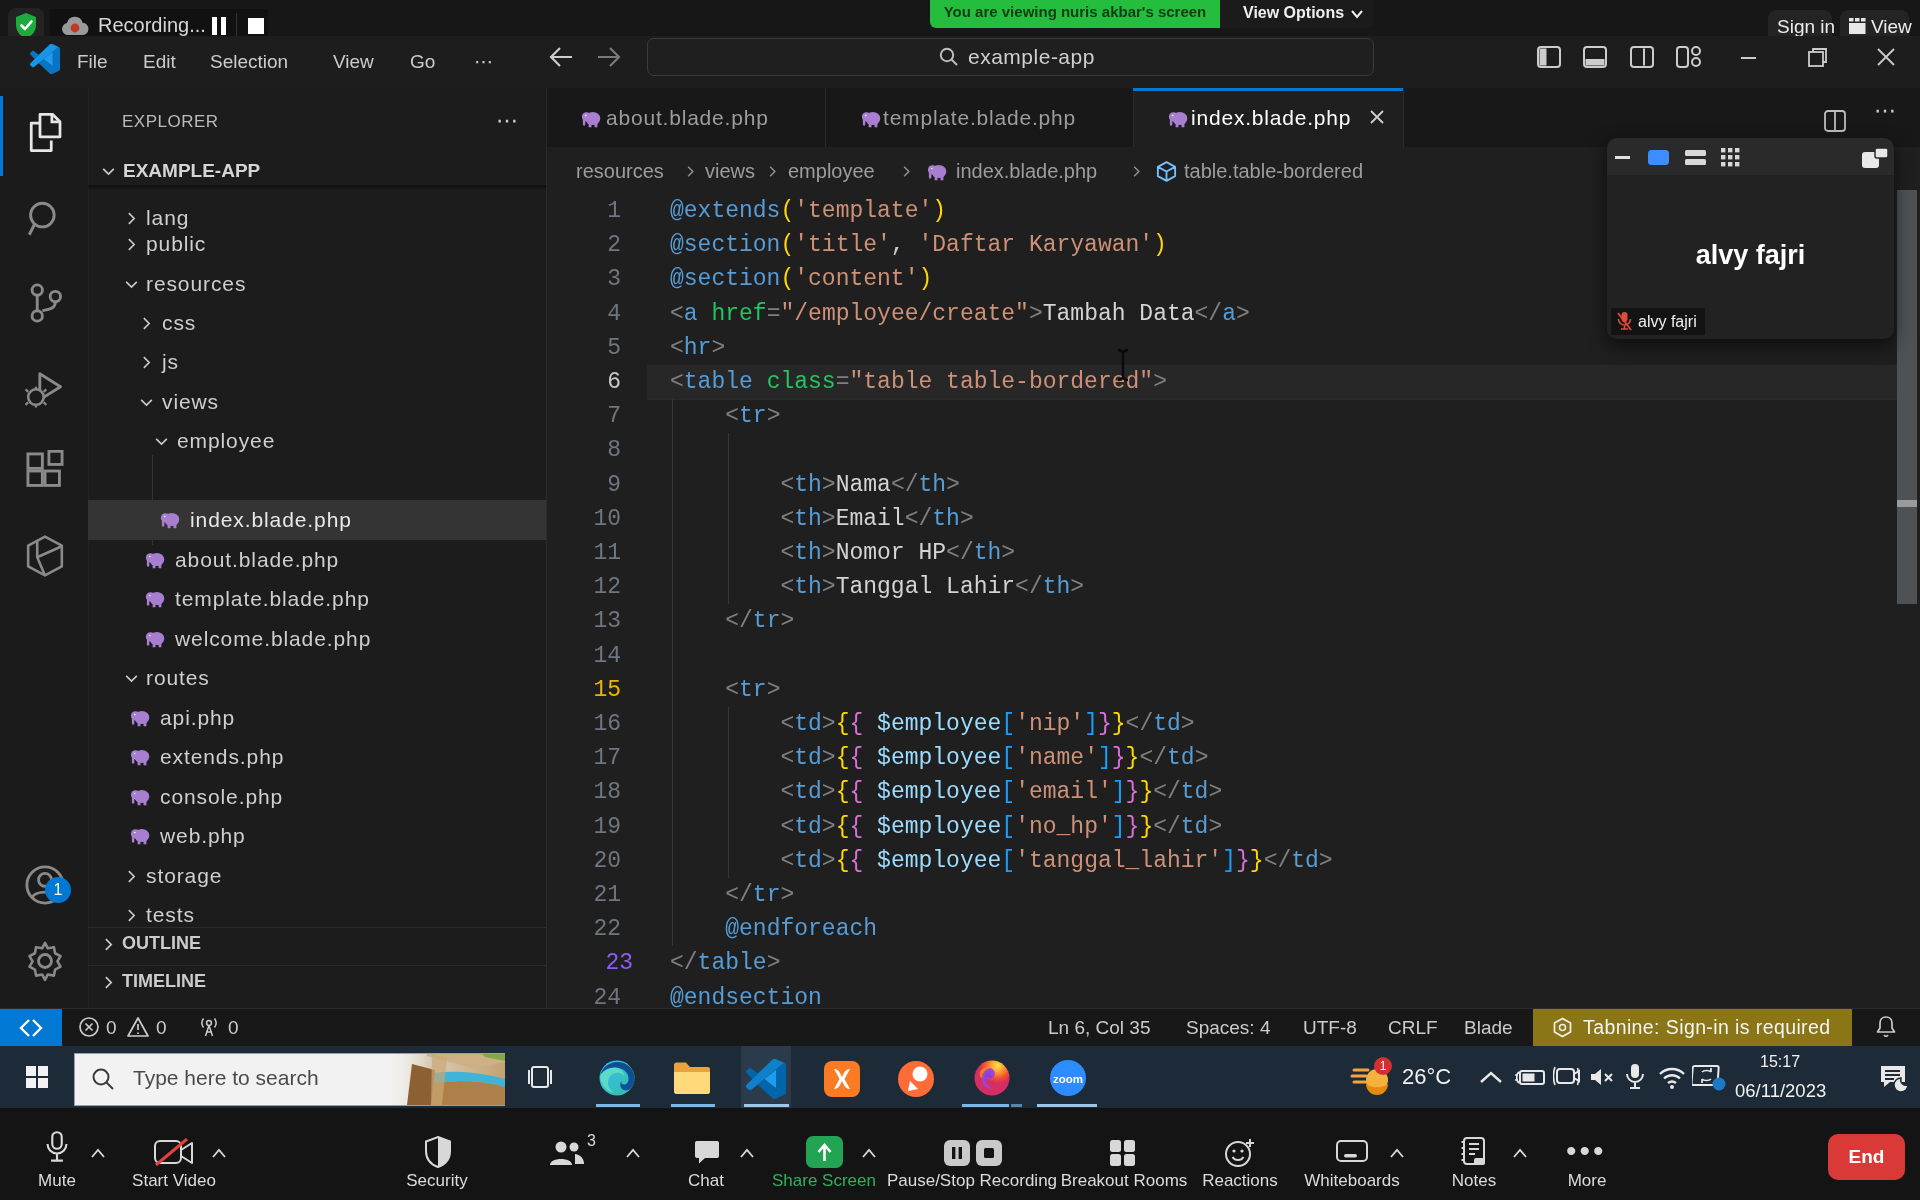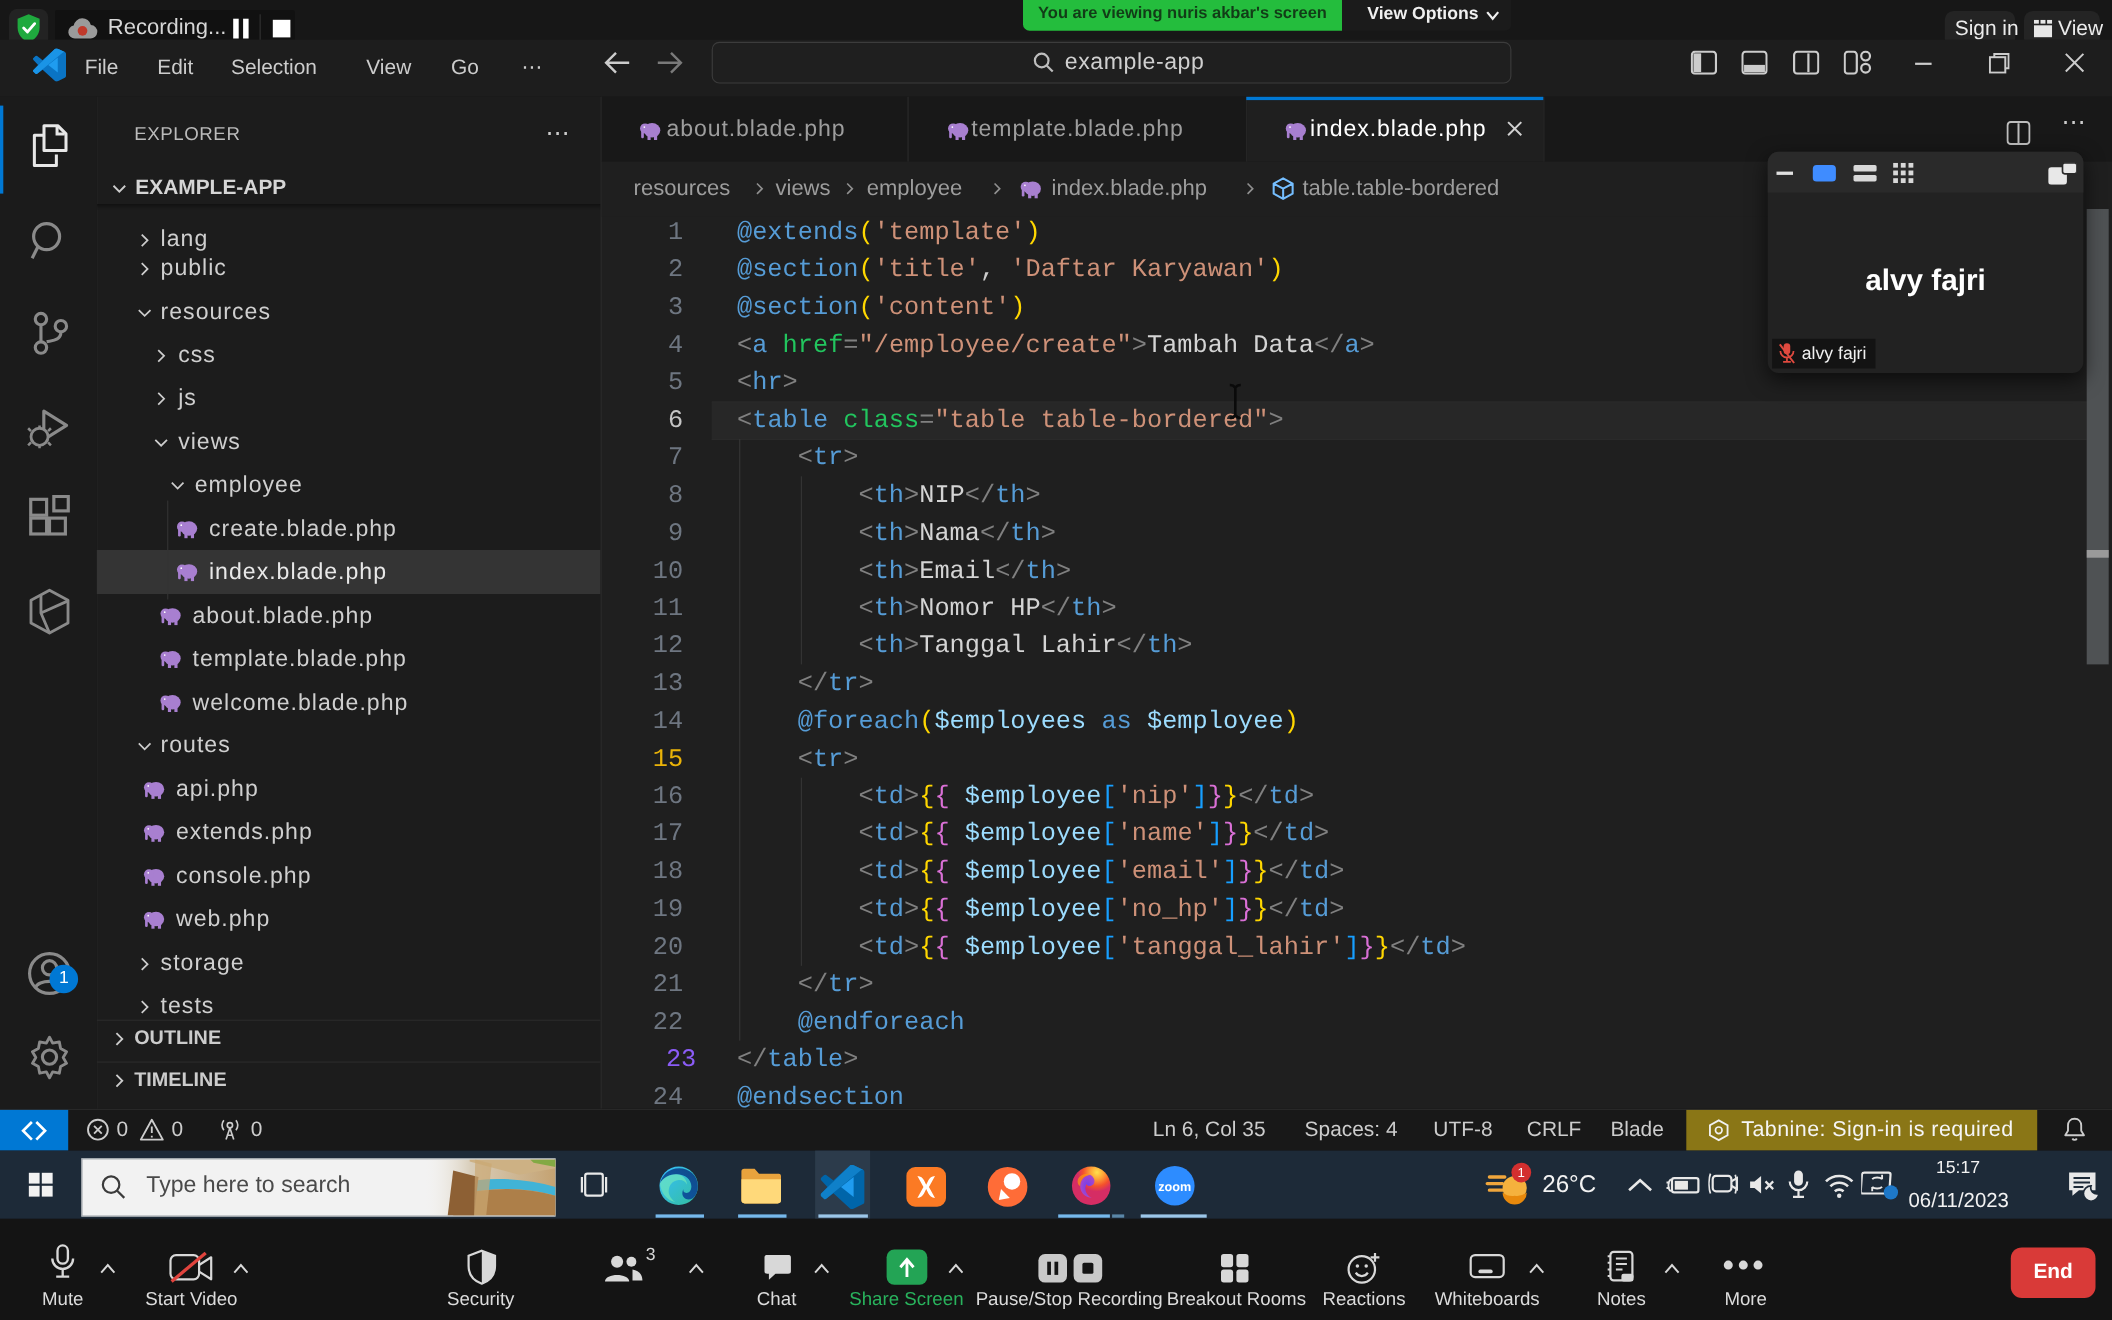--- a/index.html
+++ b/index.html
@@ -231,33 +231,20 @@
         <path d="M3 5.5 L8 10.5 L13 5.5" stroke="#cccccc" stroke-width="1.5" fill="none"></path>
       </svg>
 <span class="tlabel" style="left:74px">views</span>
     </div>
 <div class="trow" style="left:88px;top:421px;">
 <svg class="chev" style="left:65px" width="17" height="17" viewBox="0 0 16 16">
         <path d="M3 5.5 L8 10.5 L13 5.5" stroke="#cccccc" stroke-width="1.5" fill="none"></path>
       </svg>
 <span class="tlabel" style="left:89px">employee</span>
     </div>
-<div class="trow" style="left:88px;top:461px;">
-<svg class="fico" style="left:70px" width="23" height="23" viewBox="0 0 16 16">
-        <g fill="#a87fd0">
-          <ellipse cx="9.6" cy="8" rx="5.2" ry="4.6"></ellipse>
-          <circle cx="5.2" cy="6.8" r="3.2"></circle>
-          <rect x="2.7" y="7" width="1.7" height="6" rx="0.8"></rect>
-          <rect x="6.7" y="10.5" width="2" height="3.6"></rect>
-          <rect x="10.8" y="10.5" width="2" height="3.6"></rect>
-        </g>
-        <circle cx="4.7" cy="5.9" r="0.55" fill="#fff"></circle>
-      </svg>
-<span class="tlabel" style="left:102px">create.blade.php</span>
-    </div>
 <div class="trow" style="left:88px;top:500px; background:#343434;">
 <svg class="fico" style="left:70px" width="23" height="23" viewBox="0 0 16 16">
         <g fill="#a87fd0">
           <ellipse cx="9.6" cy="8" rx="5.2" ry="4.6"></ellipse>
           <circle cx="5.2" cy="6.8" r="3.2"></circle>
           <rect x="2.7" y="7" width="1.7" height="6" rx="0.8"></rect>
           <rect x="6.7" y="10.5" width="2" height="3.6"></rect>
           <rect x="10.8" y="10.5" width="2" height="3.6"></rect>
         </g>
         <circle cx="4.7" cy="5.9" r="0.55" fill="#fff"></circle>
@@ -477,33 +464,31 @@
 <div class="cl" style="top:68.4px"><span class="t">@section</span><span class="b1">(</span><span class="s">'content'</span><span class="b1">)</span></div>
 <div class="ln" style="left:0;top:102.6px;color:#6e7681">4</div>
 <div class="cl" style="top:102.6px"><span class="p">&lt;</span><span class="t">a</span><span class="w"> </span><span class="a">href</span><span class="p">=</span><span class="s">"/employee/create"</span><span class="p">&gt;</span><span class="w">Tambah Data</span><span class="p">&lt;/</span><span class="t">a</span><span class="p">&gt;</span></div>
 <div class="ln" style="left:0;top:136.8px;color:#6e7681">5</div>
 <div class="cl" style="top:136.8px"><span class="p">&lt;</span><span class="t">hr</span><span class="p">&gt;</span></div>
 <div class="ln" style="left:0;top:171.0px;color:#c6c6c6">6</div>
 <div class="cl" style="top:171.0px"><span class="p">&lt;</span><span class="t">table</span><span class="w"> </span><span class="a">class</span><span class="p">=</span><span class="s">"table table-bordered"</span><span class="p">&gt;</span></div>
 <div class="ln" style="left:0;top:205.2px;color:#6e7681">7</div>
 <div class="cl" style="top:205.2px"><span class="w">    </span><span class="p">&lt;</span><span class="t">tr</span><span class="p">&gt;</span></div>
 <div class="ln" style="left:0;top:239.4px;color:#6e7681">8</div>
-<div class="cl" style="top:239.4px"><span class="w">        </span><span class="p">&lt;</span><span class="t">th</span><span class="p">&gt;</span><span class="w">NIP</span><span class="p">&lt;/</span><span class="t">th</span><span class="p">&gt;</span></div>
 <div class="ln" style="left:0;top:273.6px;color:#6e7681">9</div>
 <div class="cl" style="top:273.6px"><span class="w">        </span><span class="p">&lt;</span><span class="t">th</span><span class="p">&gt;</span><span class="w">Nama</span><span class="p">&lt;/</span><span class="t">th</span><span class="p">&gt;</span></div>
 <div class="ln" style="left:0;top:307.8px;color:#6e7681">10</div>
 <div class="cl" style="top:307.8px"><span class="w">        </span><span class="p">&lt;</span><span class="t">th</span><span class="p">&gt;</span><span class="w">Email</span><span class="p">&lt;/</span><span class="t">th</span><span class="p">&gt;</span></div>
 <div class="ln" style="left:0;top:342.0px;color:#6e7681">11</div>
 <div class="cl" style="top:342.0px"><span class="w">        </span><span class="p">&lt;</span><span class="t">th</span><span class="p">&gt;</span><span class="w">Nomor HP</span><span class="p">&lt;/</span><span class="t">th</span><span class="p">&gt;</span></div>
 <div class="ln" style="left:0;top:376.2px;color:#6e7681">12</div>
 <div class="cl" style="top:376.2px"><span class="w">        </span><span class="p">&lt;</span><span class="t">th</span><span class="p">&gt;</span><span class="w">Tanggal Lahir</span><span class="p">&lt;/</span><span class="t">th</span><span class="p">&gt;</span></div>
 <div class="ln" style="left:0;top:410.4px;color:#6e7681">13</div>
 <div class="cl" style="top:410.4px"><span class="w">    </span><span class="p">&lt;/</span><span class="t">tr</span><span class="p">&gt;</span></div>
 <div class="ln" style="left:0;top:444.6px;color:#6e7681">14</div>
-<div class="cl" style="top:444.6px"><span class="w">    </span><span class="t">@foreach</span><span class="b1">(</span><span class="v">$employees</span><span class="k"> as </span><span class="v">$employee</span><span class="b1">)</span></div>
 <div class="ln" style="left:0;top:478.8px;color:#eab308">15</div>
 <div class="cl" style="top:478.8px"><span class="w">    </span><span class="p">&lt;</span><span class="t">tr</span><span class="p">&gt;</span></div>
 <div class="ln" style="left:0;top:513.0px;color:#6e7681">16</div>
 <div class="cl" style="top:513.0px"><span class="w">        </span><span class="p">&lt;</span><span class="t">td</span><span class="p">&gt;</span><span class="b1">{</span><span class="b2">{</span><span class="w"> </span><span class="v">$employee</span><span class="b3">[</span><span class="s">'nip'</span><span class="b3">]</span><span class="b2">}</span><span class="b1">}</span><span class="p">&lt;/</span><span class="t">td</span><span class="p">&gt;</span></div>
 <div class="ln" style="left:0;top:547.2px;color:#6e7681">17</div>
 <div class="cl" style="top:547.2px"><span class="w">        </span><span class="p">&lt;</span><span class="t">td</span><span class="p">&gt;</span><span class="b1">{</span><span class="b2">{</span><span class="w"> </span><span class="v">$employee</span><span class="b3">[</span><span class="s">'name'</span><span class="b3">]</span><span class="b2">}</span><span class="b1">}</span><span class="p">&lt;/</span><span class="t">td</span><span class="p">&gt;</span></div>
 <div class="ln" style="left:0;top:581.4px;color:#6e7681">18</div>
 <div class="cl" style="top:581.4px"><span class="w">        </span><span class="p">&lt;</span><span class="t">td</span><span class="p">&gt;</span><span class="b1">{</span><span class="b2">{</span><span class="w"> </span><span class="v">$employee</span><span class="b3">[</span><span class="s">'email'</span><span class="b3">]</span><span class="b2">}</span><span class="b1">}</span><span class="p">&lt;/</span><span class="t">td</span><span class="p">&gt;</span></div>
 <div class="ln" style="left:0;top:615.6px;color:#6e7681">19</div>
 <div class="cl" style="top:615.6px"><span class="w">        </span><span class="p">&lt;</span><span class="t">td</span><span class="p">&gt;</span><span class="b1">{</span><span class="b2">{</span><span class="w"> </span><span class="v">$employee</span><span class="b3">[</span><span class="s">'no_hp'</span><span class="b3">]</span><span class="b2">}</span><span class="b1">}</span><span class="p">&lt;/</span><span class="t">td</span><span class="p">&gt;</span></div>

